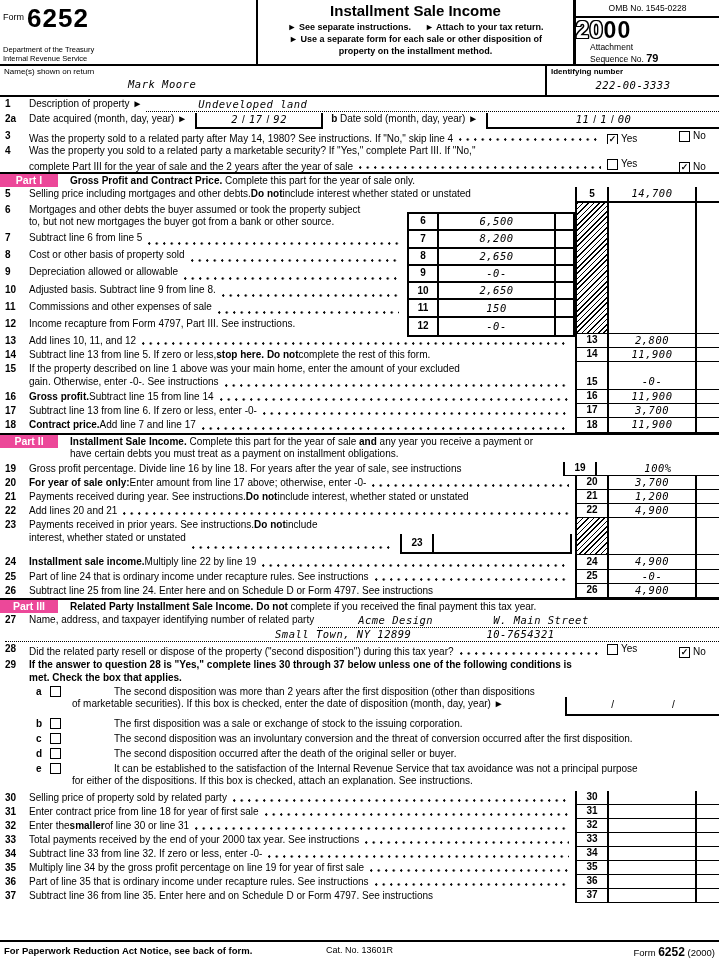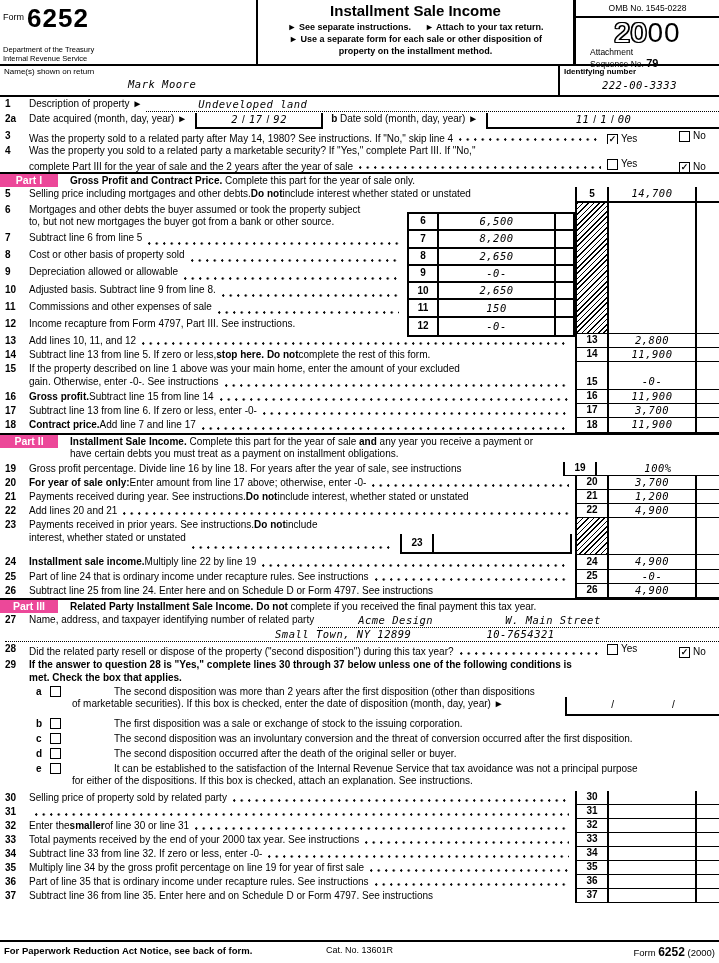--- a/index.html
+++ b/index.html
@@ -13,31 +13,31 @@
   .h-form-row { display:flex; align-items:flex-start; }
   .h-form-label { font-size:9px; margin-top:10px; }
   .h-form-number { font-size:26px; font-weight:bold; margin-left:3px; letter-spacing:1px; }
   .h-dept { font-size:7.5px; line-height:1.2; }
   .h-center { flex:1; text-align:center; padding-top:2px; }
   .h-title { font-size:15px; font-weight:bold; }
   .h-instr { font-size:9px; font-weight:bold; line-height:1.35; }
   .h-instr-row { display:flex; justify-content:center; gap:14px; }
   .h-right { width:146px; border-left:3px solid #000000; display:flex; flex-direction:column; }
   .h-omb { font-size:8.5px; text-align:center; padding:3px 0 2px 0; border-bottom:2px solid #000; }
-  .h-year { text-align:center; font-size:28px; font-weight:normal; line-height:1; margin-top:1px; letter-spacing:1px; }
+  .h-year { text-align:left; font-size:23px; font-weight:bold; line-height:1; margin-top:1px; letter-spacing:1px; }
   .yr-outline { color:#fff; text-shadow:-1.3px -1.3px 0 #000, 1.3px -1.3px 0 #000, -1.3px 1.3px 0 #000, 1.3px 1.3px 0 #000, 0 1.3px 0 #000, 0 -1.3px 0 #000, 1.3px 0 0 #000, -1.3px 0 0 #000; }
   .h-attach { font-size:8.5px; padding-left:14px; line-height:1.25; }
   .h-seq-no { font-size:11px; font-weight:bold; }
 
   
   .namerow { display:flex; border-bottom:2px solid #000; height:31px; }
   .nr-left { flex:1; padding:1px 4px; position:relative; }
   .nr-label { font-size:8px; }
   .nr-value { position:absolute; left:128px; top:12px; }
-  .nr-right { width:161px; border-left:2px solid #000; padding:1px 4px; }
+  .nr-right { width:174px; border-left:2px solid #000; padding:1px 4px; }
   .nr-id-label { font-size:8px; font-weight:bold; }
   .nr-id-value { text-align:center; margin-top:2px; }
 
   
   .row { display:flex; align-items:stretch; padding-left:5px; }
   .num { width:24px; flex:none; font-weight:bold; padding-top:1px; }
   .txt { flex:1; min-width:0; padding-top:1px; white-space:nowrap; overflow:hidden; display:flex; align-items:baseline; }
   .txt .bold, b { font-weight:bold; }
   .lead { flex:1; align-self:flex-end; height:3px; min-width:10px; margin:0 6px 3px 6px;
           background-image:radial-gradient(circle at 1.2px 1.5px, #000 1px, transparent 1.3px);
@@ -522,21 +522,21 @@
 
   <div class="partbar">
     <span class="ptag">Part III</span>
     <span class="ptitle"><span class="bold">Related Party Installment Sale Income.</span><span class="bold"> Do not</span><span> complete if you received the final payment this tax year.</span></span>
   </div>
 
   <div class="row r15">
     <span class="num">27</span>
     <div class="txt">
       <span>Name, address, and taxpayer identifying number of related party</span>
-      <span class="dotline" style="flex:1; align-self:flex-end; margin-left:4px; display:flex;gap:12px;">
+      <span class="dotline" style="flex:1; align-self:flex-end; margin-left:4px; display:flex;">
         <span class="hw" style="margin-left:40px;">Acme Design</span>
         <span class="hw" style="margin-left:60px;">W. Main Street</span>
       </span>
     </div>
   </div>
   <div class="row r14" style="padding-left:5px;">
     <div class="txt">
       <span class="dotline" style="flex:1; align-self:flex-end; display:flex;">
         <span class="hw" style="margin-left:270px;">Small Town, NY 12899</span>
         <span class="hw" style="margin-left:75px;">10-7654321</span>
@@ -619,20 +619,21 @@
         <span>Selling price of property sold by related party</span>
         <span class="lead"></span>
       </div>
     <span class="vnum">30</span>
     <span class="vamt hw"></span>
     <span class="vcents"></span>
   </div>
   <div class="row r14 vrow">
     <span class="num">31</span>
     <div class="txt">
+        <span>Enter contract price from line 18 for year of first sale</span>
         <span class="lead"></span>
       </div>
     <span class="vnum">31</span>
     <span class="vamt hw"></span>
     <span class="vcents"></span>
   </div>
   <div class="row r14 vrow">
     <span class="num">32</span>
     <div class="txt">
         <span>Enter the </span>

